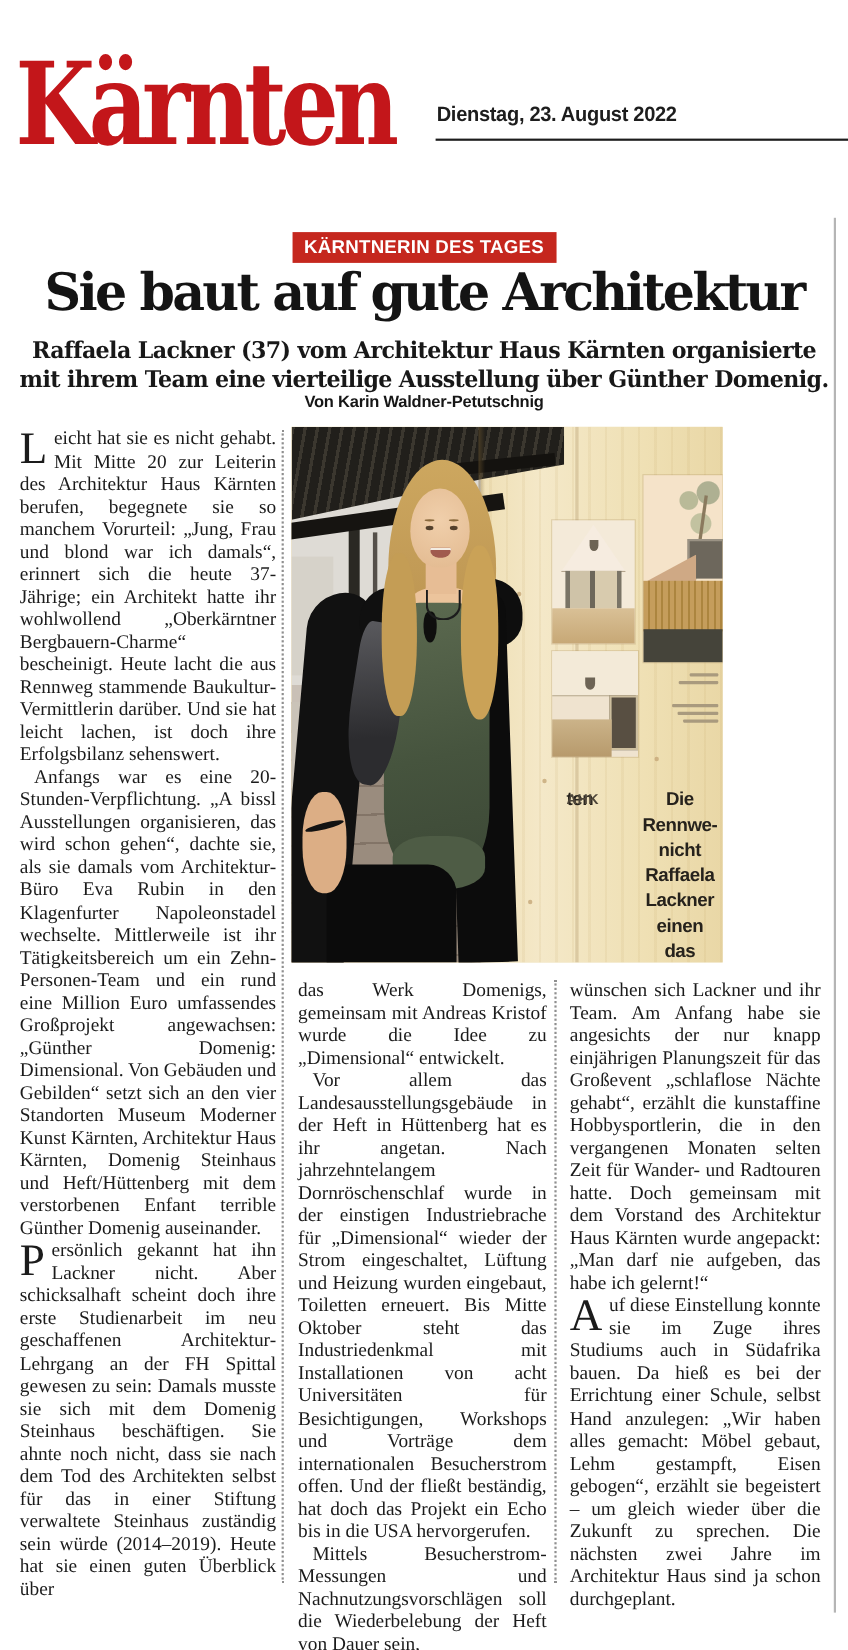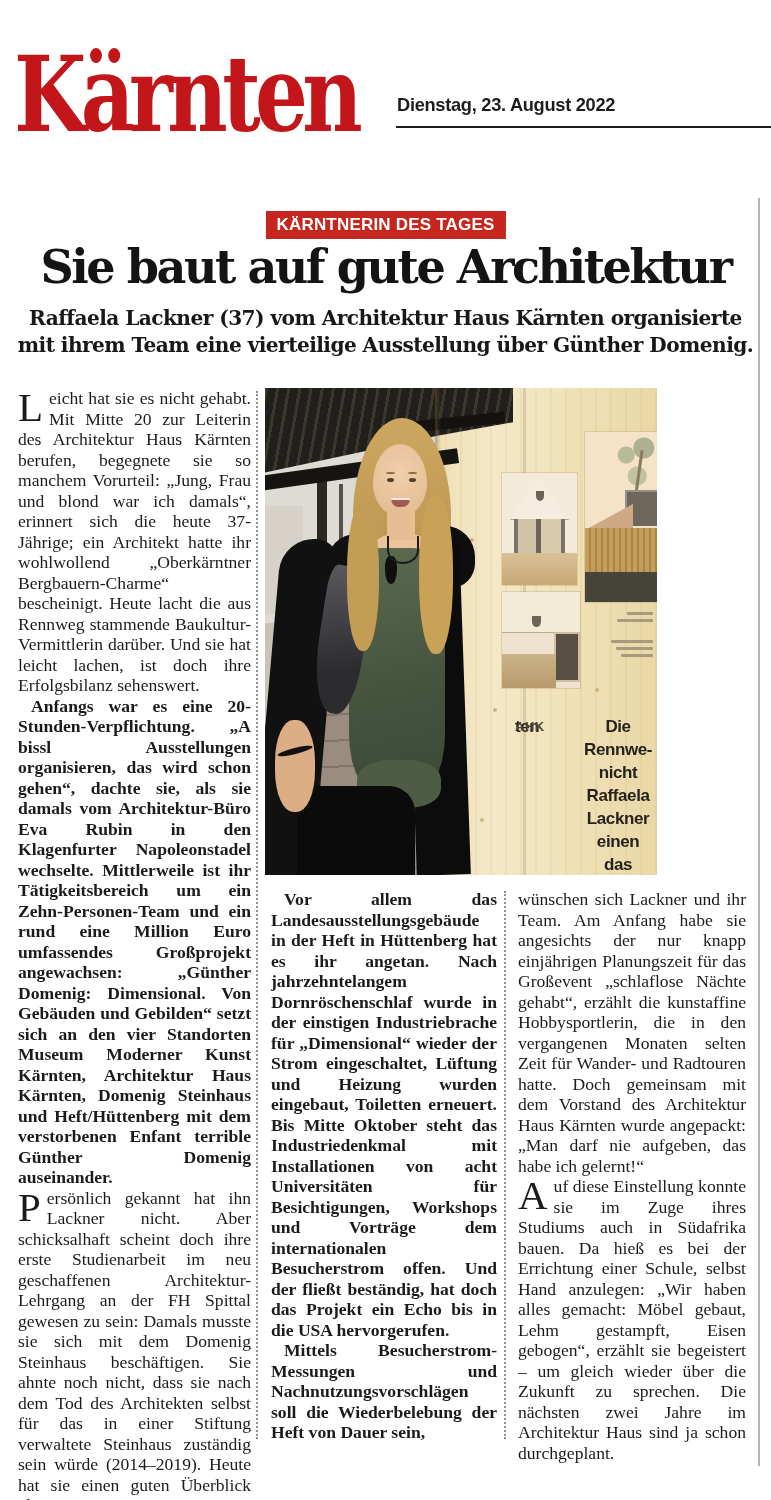--- a/index.html
+++ b/index.html
@@ -29,21 +29,21 @@
         font-family:"Liberation Sans",sans-serif;font-weight:bold;font-size:15px;color:#161616;
         letter-spacing:-0.2px;}
 
   
   .col{position:absolute;top:388px;font-size:17.6px;line-height:20.5px;text-align:justify;
        color:#1b1b1b;hyphens:auto;-webkit-hyphens:auto;}
   #col1{left:18px;width:233px;}
   #col2{left:271px;top:889px;width:226px;}
   #col3{left:518px;top:889px;width:228px;}
   .col p{margin:0;}
-  .col p.indent{text-indent:13px;font-weight:bold;}
+  .col p.indent{text-indent:13px;}
   .dropcap{float:left;font-family:"Liberation Serif",serif;font-weight:400;
        font-size:41px;line-height:33px;padding:3px 6px 0 0;color:#1b1b1b;}
   .vdot{position:absolute;width:0;border-left:2px dotted #8f8f8f;}
   #vdot1{left:256px;top:391px;height:1048px;}
   #vdot2{left:504px;top:891px;height:548px;}
 
   
   .photo{position:absolute;left:265px;top:388px;width:392px;height:487px;overflow:hidden;background:#eedfb6;}
   .photo *{position:absolute;}
   .ply{inset:0;background:
@@ -150,20 +150,21 @@
   <div class="m-date">Dienstag, 23. August 2022</div>
   <div class="m-rule"></div>
   <div class="right-rule"></div>
 
   <div class="kicker">KÄRNTNERIN DES TAGES</div>
   <h1 class="headline">Sie baut auf gute Architektur</h1>
   <div class="deck">
     <div class="deck-line">Raffaela Lackner (37) vom Architektur Haus Kärnten organisierte</div>
     <div class="deck-line">mit ihrem Team eine vierteilige Ausstellung über Günther Domenig.</div>
   </div>
+  <div class="byline">Von Karin Waldner-Petutschnig</div>
 
   <figure class="photo" style="margin:0;">
     <div class="ply"></div>
     <div class="knot" style="left:205px;top:150px;"></div>
     <div class="knot" style="left:228px;top:320px;"></div>
     <div class="knot" style="left:215px;top:430px;"></div>
     <div class="knot" style="left:330px;top:300px;"></div>
     <div class="lwall"></div>
     <div class="wposter1"></div>
     <div class="wposter2"></div>
@@ -238,20 +239,21 @@
       </span>
     </figcaption>
   </figure>
 
   <div class="col" id="col1">
       <p class=""><span class="dropcap">L</span>eicht hat sie es nicht gehabt. Mit Mitte 20 zur Leiterin des Architektur Haus Kärnten berufen, begegnete sie so manchem Vorurteil: „Jung, Frau und blond war ich damals“, erinnert sich die heute 37-Jährige; ein Architekt hatte ihr wohlwollend „Oberkärntner Bergbauern-Charme“ bescheinigt. Heute lacht die aus Rennweg stammende Baukultur-Vermittlerin darüber. Und sie hat leicht lachen, ist doch ihre Erfolgsbilanz sehenswert.</p>
       <p class="indent">Anfangs war es eine 20-Stunden-Verpflichtung. „A bissl Ausstellungen organisieren, das wird schon gehen“, dachte sie, als sie damals vom Architektur-Büro Eva Rubin in den Klagenfurter Napoleonstadel wechselte. Mittlerweile ist ihr Tätigkeitsbereich um ein Zehn-Personen-Team und ein rund eine Million Euro umfassendes Großprojekt angewachsen: „Günther Domenig: Dimensional. Von Gebäuden und Gebilden“ setzt sich an den vier Standorten Museum Moderner Kunst Kärnten, Architektur Haus Kärnten, Domenig Steinhaus und Heft/Hüttenberg mit dem verstorbenen Enfant terrible Günther Domenig auseinander.</p>
       <p class=""><span class="dropcap">P</span>ersönlich gekannt hat ihn Lackner nicht. Aber schicksalhaft scheint doch ihre erste Studienarbeit im neu geschaffenen Architektur-Lehrgang an der FH Spittal gewesen zu sein: Damals musste sie sich mit dem Domenig Steinhaus beschäftigen. Sie ahnte noch nicht, dass sie nach dem Tod des Architekten selbst für das in einer Stiftung verwaltete Steinhaus zuständig sein würde (2014–2019). Heute hat sie einen guten Überblick über</p>
     </div>
   <div class="col" id="col2">
+      <p class="">das Werk Domenigs, gemeinsam mit Andreas Kristof wurde die Idee zu „Dimensional“ entwickelt.</p>
       <p class="indent">Vor allem das Landesausstellungsgebäude in der Heft in Hüttenberg hat es ihr angetan. Nach jahrzehntelangem Dornröschenschlaf wurde in der einstigen Industriebrache für „Dimensional“ wieder der Strom eingeschaltet, Lüftung und Heizung wurden eingebaut, Toiletten erneuert. Bis Mitte Oktober steht das Industriedenkmal mit Installationen von acht Universitäten für Besichtigungen, Workshops und Vorträge dem internationalen Besucherstrom offen. Und der fließt beständig, hat doch das Projekt ein Echo bis in die USA hervorgerufen.</p>
       <p class="indent">Mittels Besucherstrom-Messungen und Nachnutzungsvorschlägen soll die Wiederbelebung der Heft von Dauer sein,</p>
     </div>
   <div class="col" id="col3">
       <p class="">wünschen sich Lackner und ihr Team. Am Anfang habe sie angesichts der nur knapp einjährigen Planungszeit für das Großevent „schlaflose Nächte gehabt“, erzählt die kunstaffine Hobbysportlerin, die in den vergangenen Monaten selten Zeit für Wander- und Radtouren hatte. Doch gemeinsam mit dem Vorstand des Architektur Haus Kärnten wurde angepackt: „Man darf nie aufgeben, das habe ich gelernt!“</p>
       <p class=""><span class="dropcap">A</span>uf diese Einstellung konnte sie im Zuge ihres Studiums auch in Südafrika bauen. Da hieß es bei der Errichtung einer Schule, selbst Hand anzulegen: „Wir haben alles gemacht: Möbel gebaut, Lehm gestampft, Eisen gebogen“, erzählt sie begeistert – um gleich wieder über die Zukunft zu sprechen. Die nächsten zwei Jahre im Architektur Haus sind ja schon durchgeplant.</p>
     </div>
   <div class="vdot" id="vdot1"></div>
   <div class="vdot" id="vdot2"></div>
 

